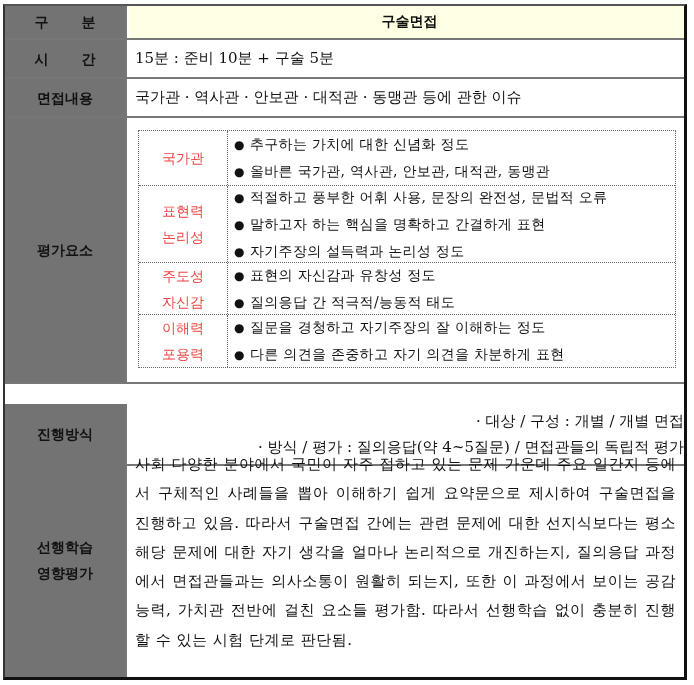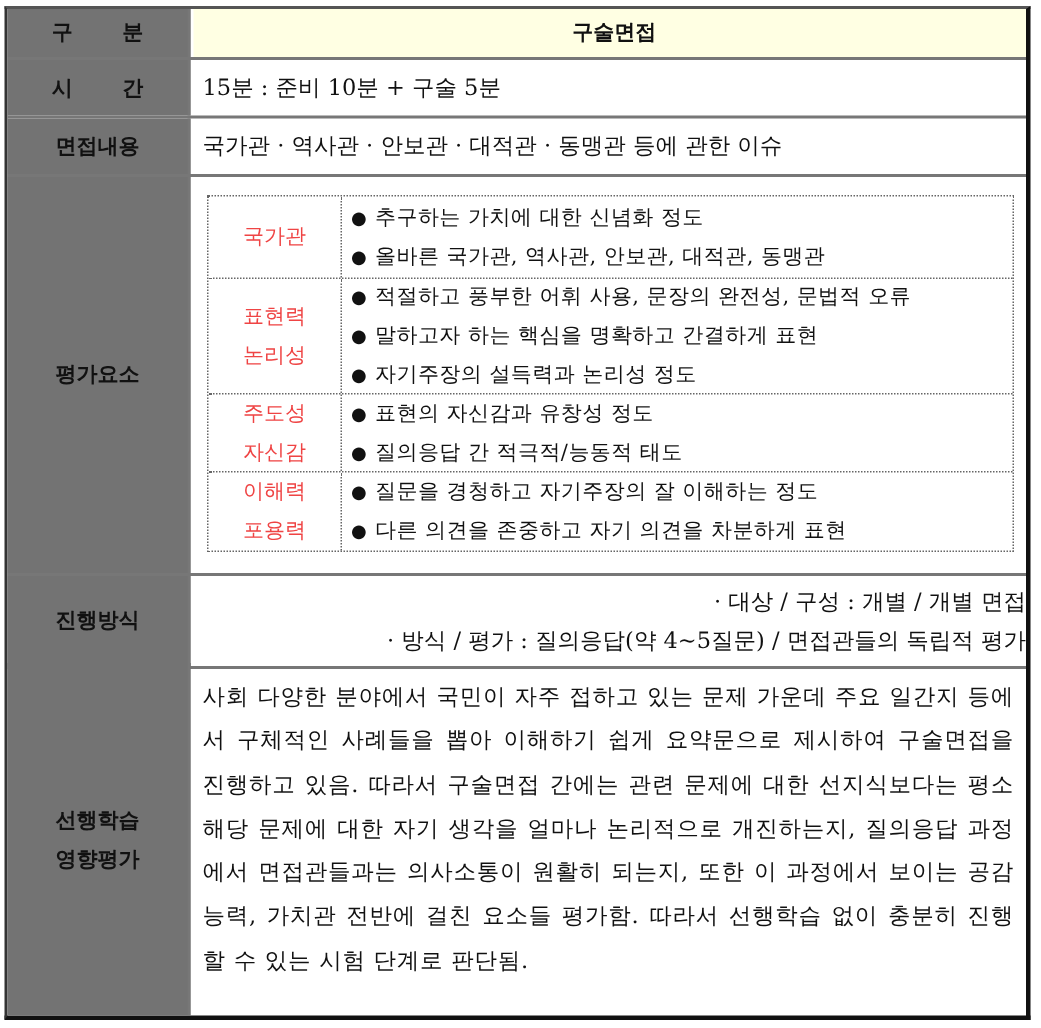--- a/index.html
+++ b/index.html
@@ -119,21 +119,21 @@
           <div class="iitems">
             <div class="item"><span class="bullet">●</span><span>질문을 경청하고 자기주장의 잘 이해하는 정도</span></div>
             <div class="item"><span class="bullet">●</span><span>다른 의견을 존중하고 자기 의견을 차분하게 표현</span></div>
           </div>
         </div>
 
       </div>
     </div>
   </div>
 
-  <div class="row" style="top:378px; height:62px;">
+  <div class="row" style="top:398px; height:62px;">
     <div class="head">
       <span>진행방식</span>
     </div>
     <div class="body lines" style="flex-direction:column; align-items:flex-end; justify-content:center;">
       <div>· 대상 / 구성 : 개별 / 개별 면접</div>
       <div>· 방식 / 평가 : 질의응답(약 4~5질문) / 면접관들의 독립적 평가</div>
     </div>
   </div>
 
   <div class="row last" style="top:436px; height:235px;">

